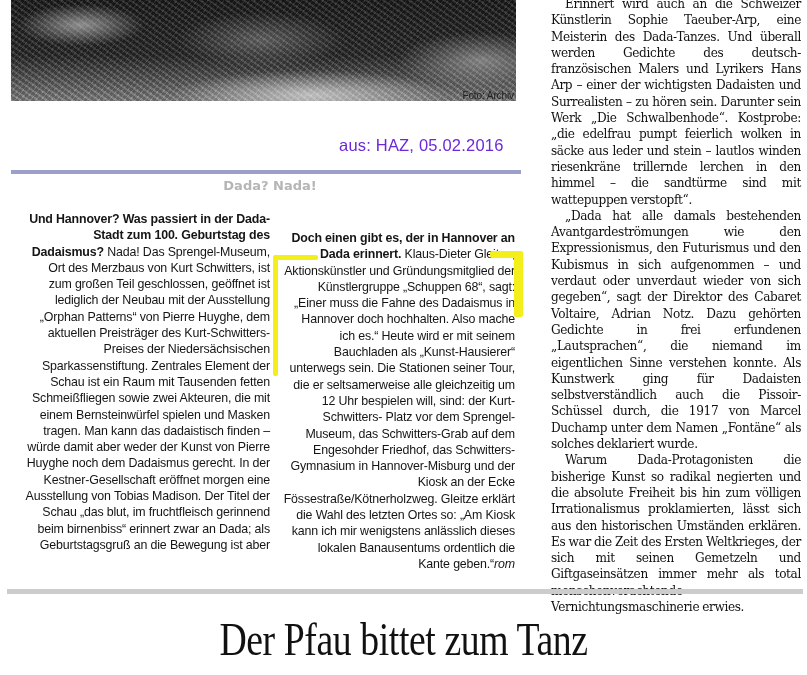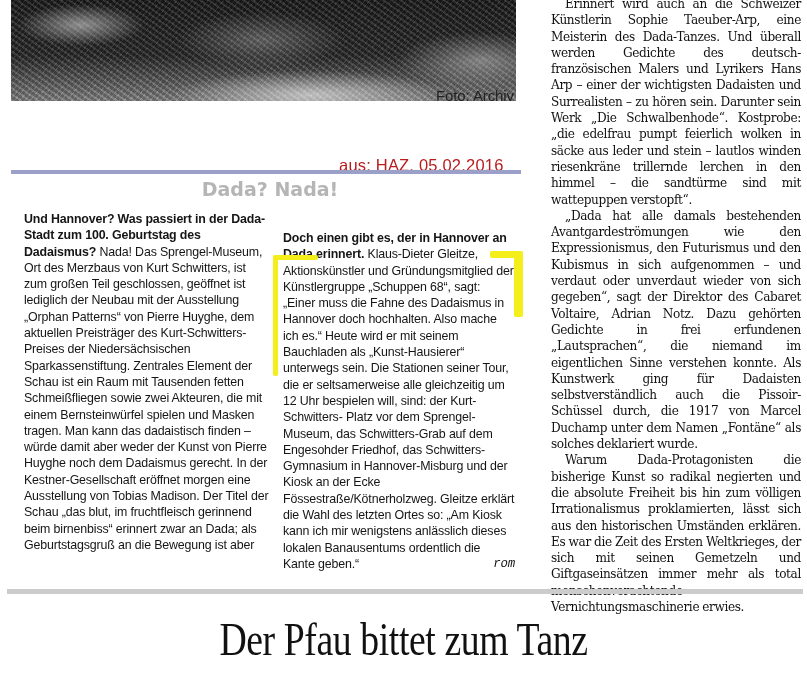--- a/index.html
+++ b/index.html
@@ -15,44 +15,44 @@
       repeating-linear-gradient(35deg, rgba(255,255,255,0.10) 0 2px, rgba(0,0,0,0.15) 2px 5px),
       repeating-linear-gradient(-50deg, rgba(255,255,255,0.08) 0 1px, rgba(0,0,0,0.12) 1px 4px),
       linear-gradient(180deg, #1d1d1d 0%, #2a2a2a 55%, #8a8a8a 100%);
   }
 
   .caption {
     position: absolute; left: 11px; top: 104px; width: 505px;
     font-family: "Liberation Sans", sans-serif; font-size: 12.2px; line-height: 17px;
     color: #111; letter-spacing: -0.1px;
   }
-  .caption .credit { position: absolute; right: 2px; bottom: 0; font-size: 15px; color: #222; text-align: right; }
+  .caption .credit { position: absolute; right: 2px; bottom: 0; font-size: 10px; color: #222; text-align: right; }
 
   .source-label {
-    position: absolute; left: 339px; top: 156px;
-    font-family: "Liberation Sans", sans-serif; font-size: 16.5px; color: #b91c1c;
+    position: absolute; left: 339px; top: 136px;
+    font-family: "Liberation Sans", sans-serif; font-size: 16.5px; color: #6d28d9;
     letter-spacing: 0.2px;
   }
   .rule-blue { position: absolute; left: 11px; top: 170px; width: 510px; height: 4px; background: #9aa0c8; }
 
   .box-title {
     position: absolute; left: 170px; top: 178px; width: 200px; text-align: center;
-    font-family: "DejaVu Sans", sans-serif; font-weight: bold; font-size: 19px; color: #b5b5b5;
+    font-family: "DejaVu Sans", sans-serif; font-weight: bold; font-size: 13px; color: #b5b5b5;
   }
 
   .col {
     position: absolute; font-family: "Liberation Sans", sans-serif; font-size: 12.4px;
-    line-height: 16.3px; color: #151515; letter-spacing: -0.15px; text-align: left;
+    line-height: 16.3px; color: #151515; letter-spacing: -0.15px; text-align: right;
   }
   .col p { margin: 0; }
   .col b { font-weight: bold; }
   .col-left { left: 24px; top: 211px; width: 246px; }
   .col-mid { left: 283px; top: 216px; width: 232px; }
   .col-mid .gap { height: 14px; }
-  .col-mid .sig { font-style: italic; float: right; font-family: Liberation Mono, monospace; }
+  .col-mid .sig { font-style: italic; float: right; }
 
   .hl-left {
     position: absolute; left: 273px; top: 256px; width: 5px; height: 120px;
     background: #f4ee1a; border-radius: 2px;
   }
   .hl-left-top {
     position: absolute; left: 273px; top: 255px; width: 45px; height: 5px;
     background: #f4ee1a; border-radius: 2px;
   }
   .hl-right {

